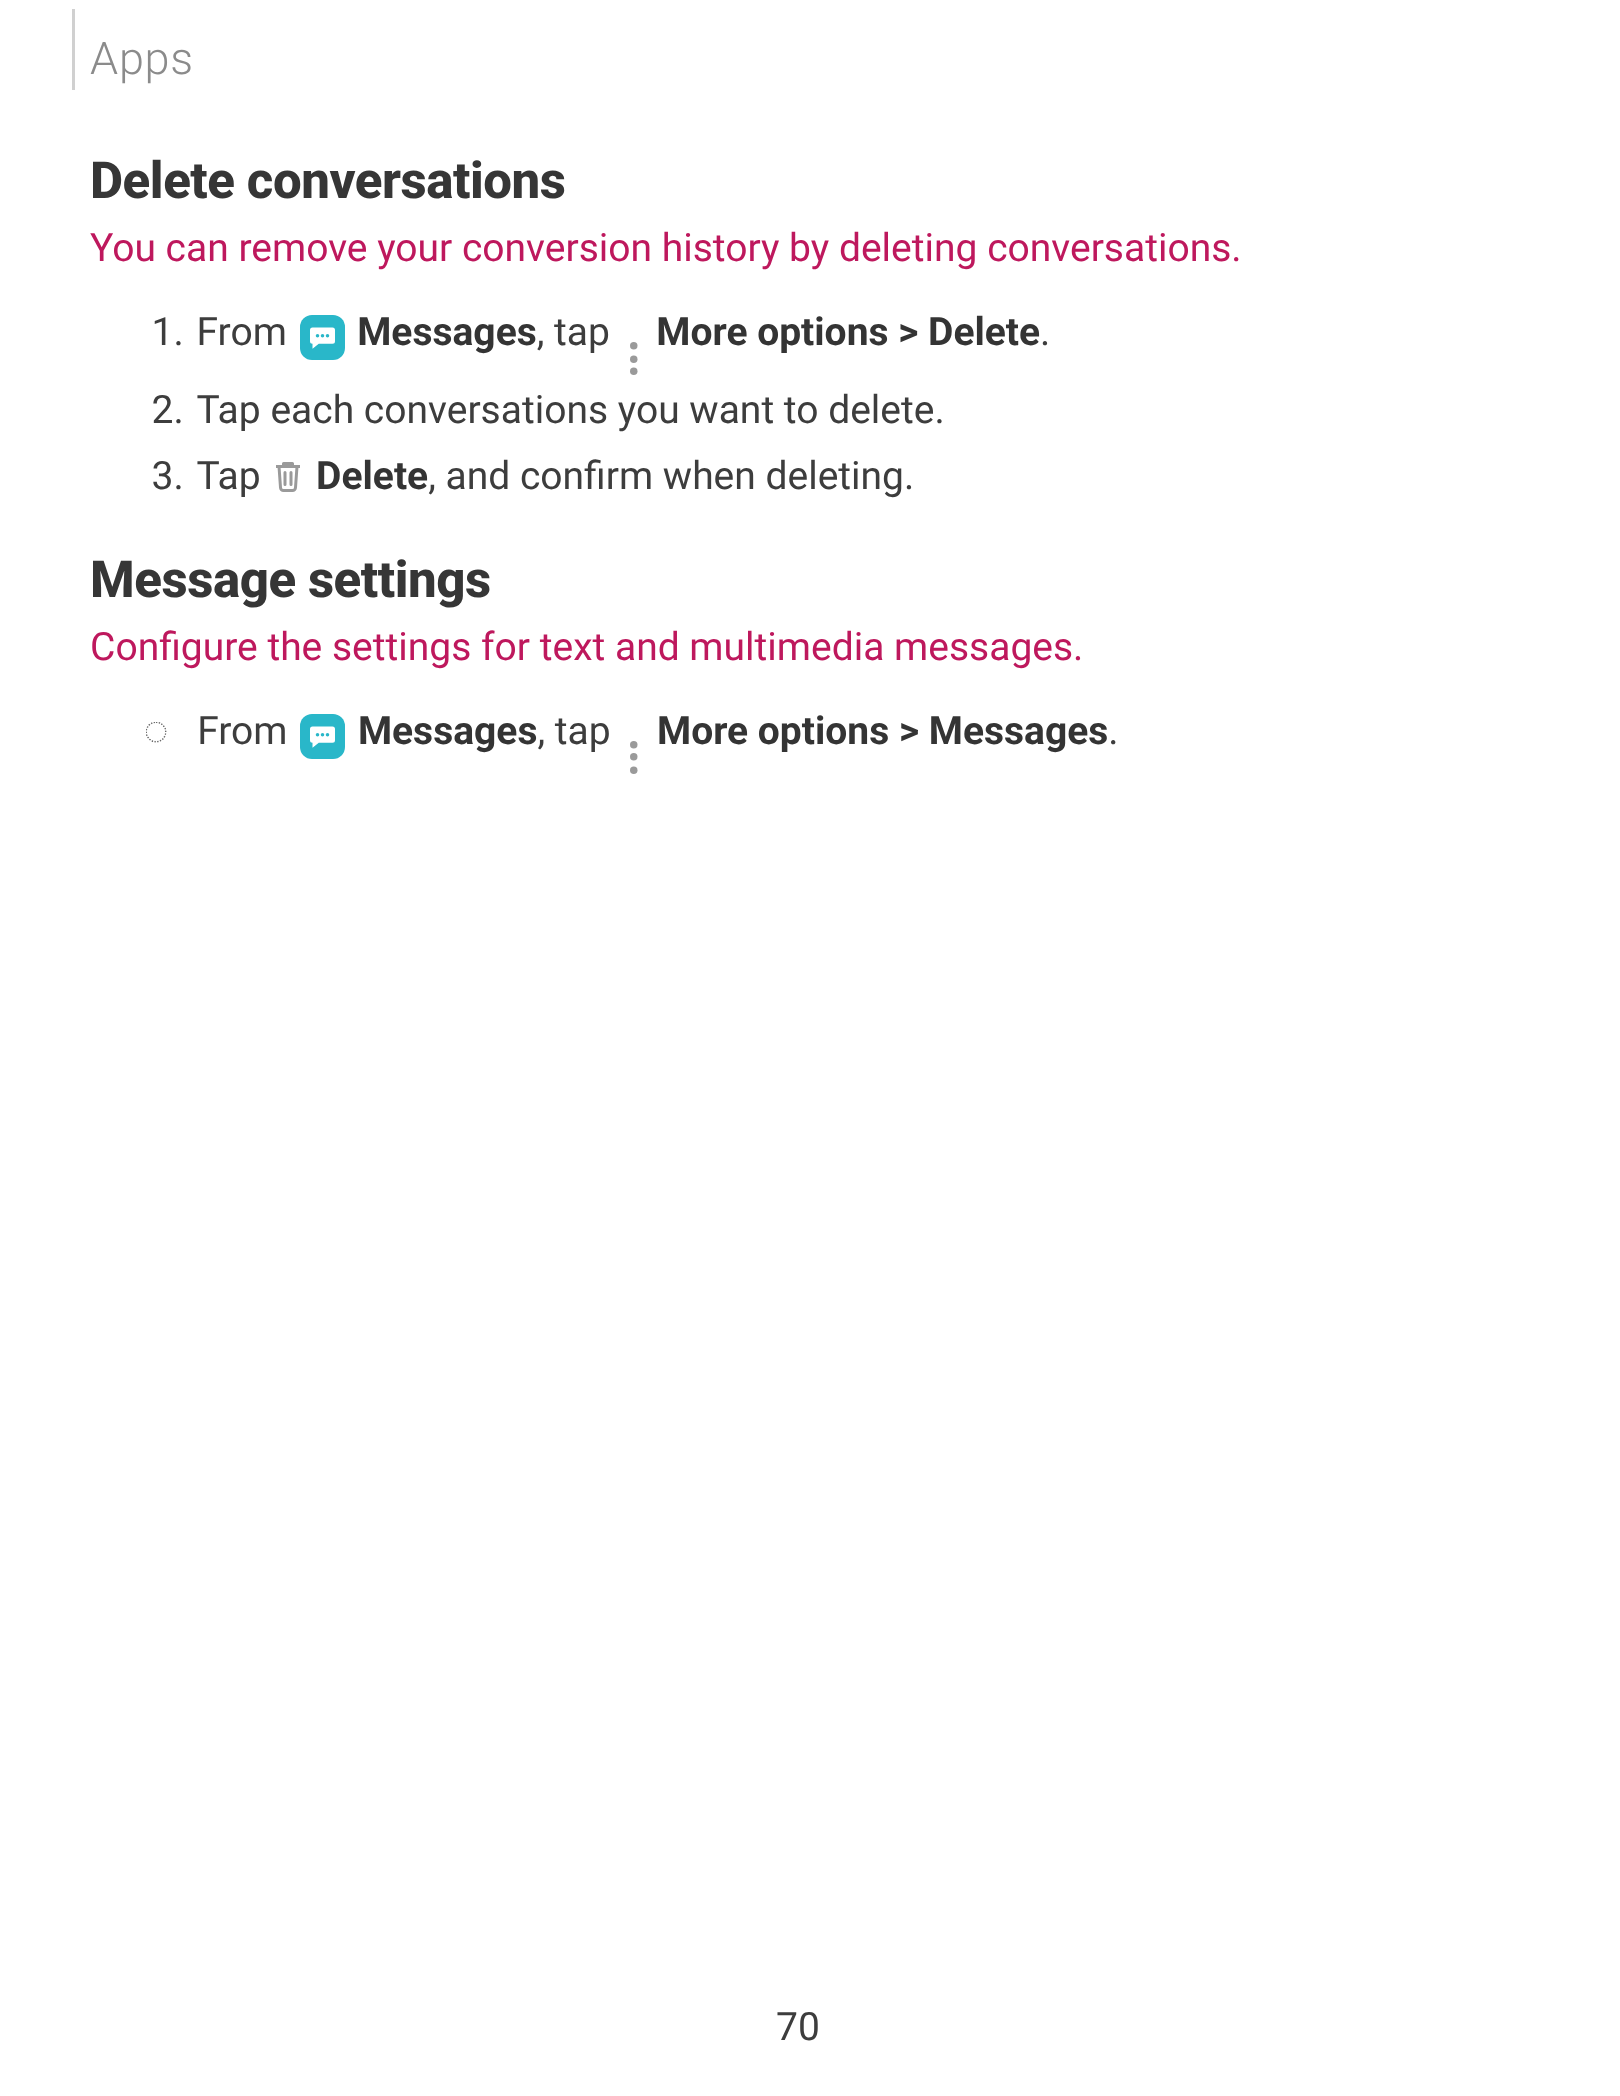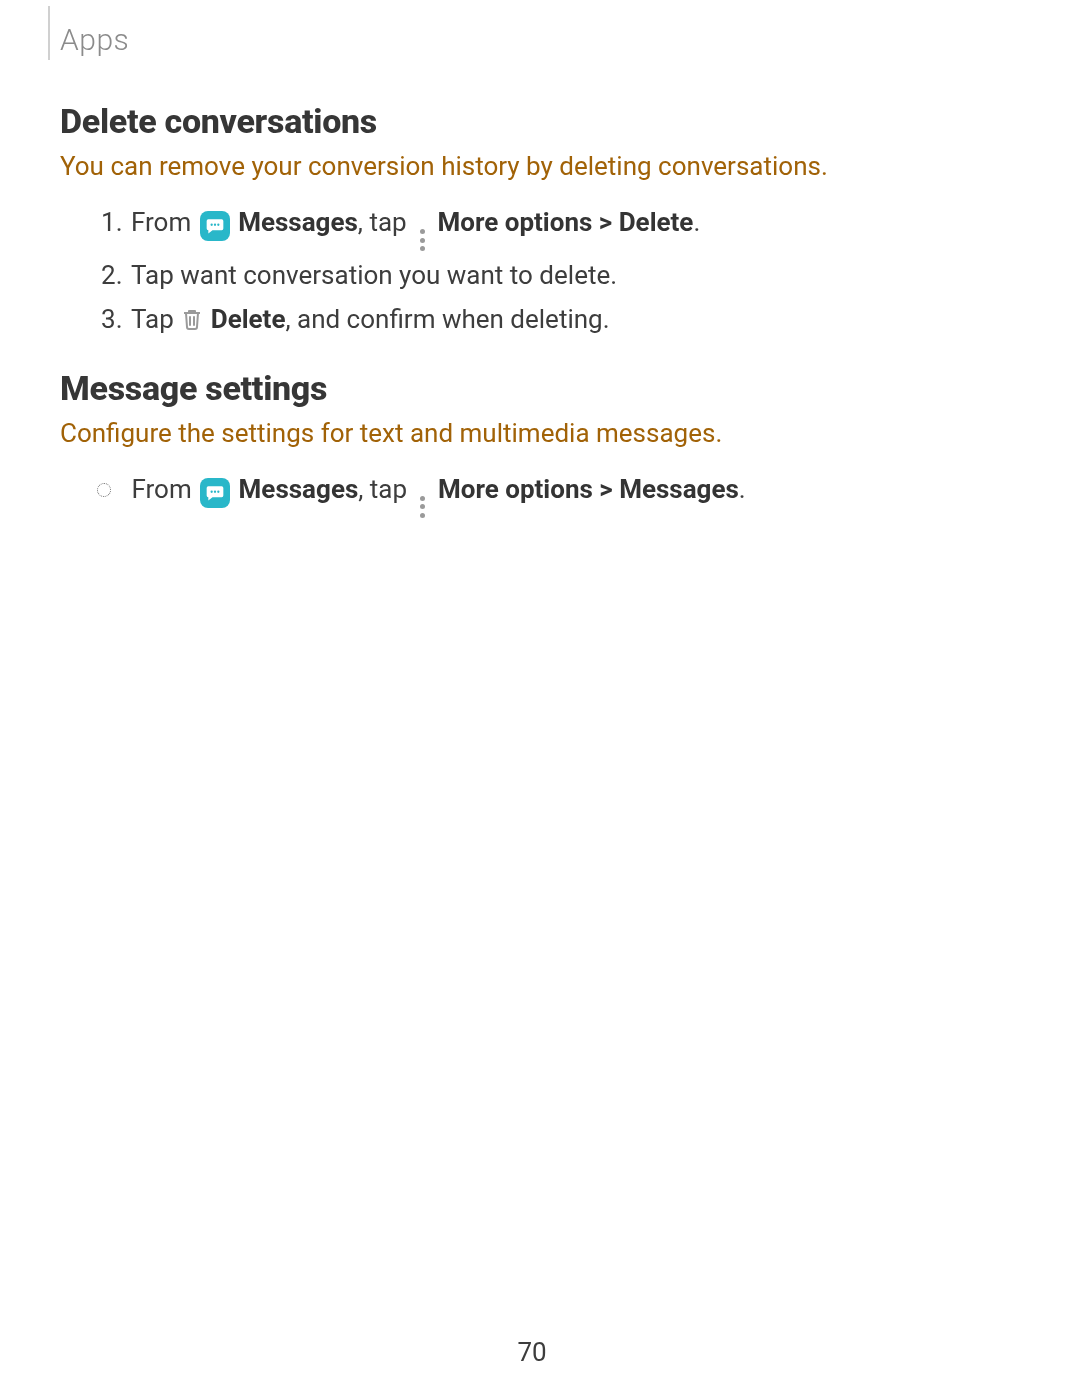--- a/index.html
+++ b/index.html
@@ -41,21 +41,21 @@
   h2.section-heading {
     font-size: 34px;
     font-weight: 800;
     color: #363636;
     margin: 14px 0 8px 0;
     letter-spacing: -0.3px;
   }
   p.section-body {
     font-size: 26px;
     font-weight: 400;
-    color: #a16207;
+    color: #be185d;
     margin: 6px 0 18px 0;
     line-height: 1.35;
   }
   ol.steps, ul.steps {
     margin: 0 0 28px 0;
     padding-left: 54px;
   }
   ul.steps { list-style: none; padding-left: 20px; }
   ol.steps li, ul.steps li {
     font-size: 26px;
@@ -138,21 +138,21 @@
           </svg>
       </span>
       <span class="bold">Messages</span><span>, tap </span>
       <span class="inline-icon more-icon">
           <span></span>
           <span></span>
           <span></span>
         </span>
       <span class="bold">More options</span><span class="bold"> &gt; </span><span class="bold">Delete</span><span>.</span>
     </li>
-    <li>Tap want conversation you want to delete.</li>
+    <li>Tap each conversations you want to delete.</li>
     <li>
       <span>Tap </span>
       <span class="inline-icon trash">
         <svg width="24" height="26" viewBox="0 0 24 24">
             <path fill="none" stroke="#9a9a9a" stroke-width="2" stroke-linejoin="round" d="M4 6h16M9 6V4h6v2M6 6l1 14a2 2 0 0 0 2 2h6a2 2 0 0 0 2-2l1-14"></path>
             <path stroke="#9a9a9a" stroke-width="2" stroke-linecap="round" d="M10 10v8M14 10v8"></path>
           </svg>
       </span>
       <span class="bold">Delete</span><span>, and confirm when deleting.</span>
     </li>

